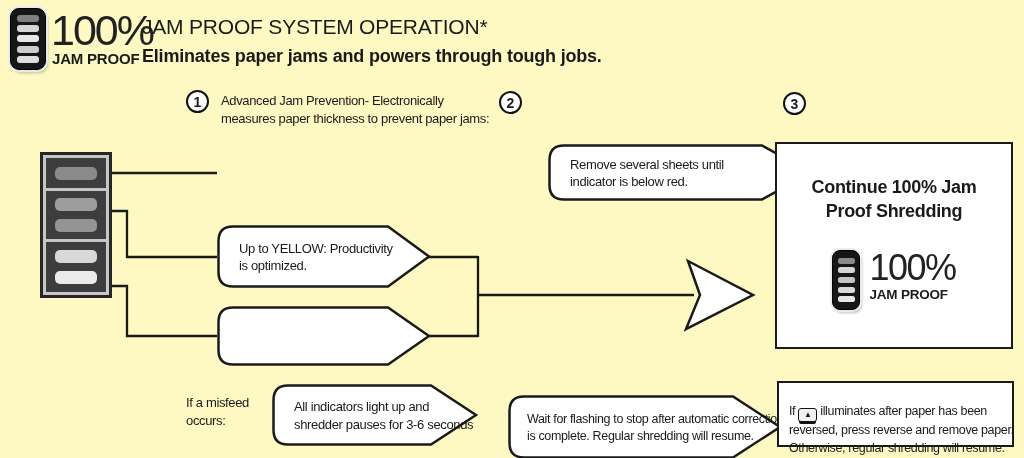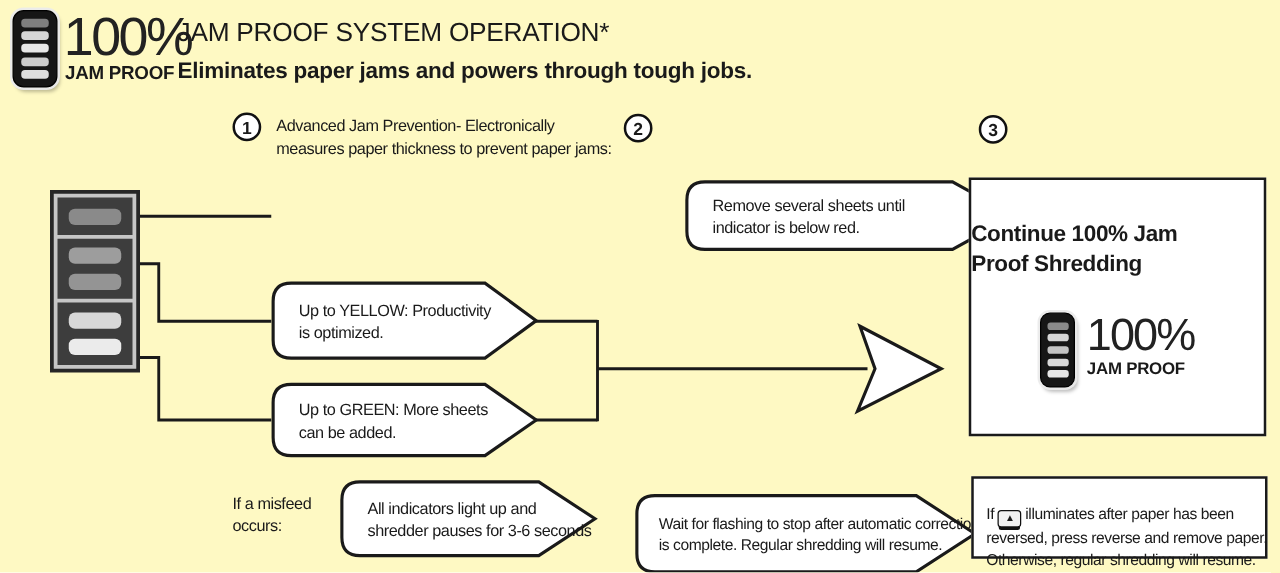--- a/index.html
+++ b/index.html
@@ -60,21 +60,21 @@
   .chev-yellow{left:217px;top:225px;width:213px;height:64px;}
   .chev-green{left:217px;top:306px;width:213px;height:61px;}
   .chev-remove{left:516px;top:144px;width:265px;height:58px;margin-left:32px;}
   .chev-pause{left:272px;top:384px;width:206px;height:63px;}
   .chev-wait{left:508px;top:383px;width:274px;height:65px;margin-top:12px;}
   
   .continue-box{
     position:absolute;left:775px;top:142px;width:238px;height:207px;background:#fff;
     border:2.5px solid #1a1a1a;box-sizing:border-box;
   }
-  .continue-heading{margin-top:31px;text-align:left;font-size:18px;font-weight:600;letter-spacing:-.3px;line-height:1.35;}
+  .continue-heading{margin-top:31px;text-align:center;font-size:18px;font-weight:600;letter-spacing:-.3px;line-height:1.35;}
   .continue-logo{position:absolute;left:0;right:0;top:106px;display:flex;justify-content:center;align-items:flex-start;gap:9px;}
   .mini-tower{
     width:28px;height:60px;background:#161616;border-radius:8px;border:1px solid #000;
     box-shadow:0 0 0 2px rgba(235,235,235,.95),2px 3px 3px rgba(0,0,0,.25);
     display:flex;flex-direction:column;justify-content:space-evenly;align-items:center;padding:3px 0;box-sizing:border-box;
   }
   .mini-tower .pill{width:17px;height:6px;border-radius:2.5px;}
   .mini-tower .p1{background:#8a8a8a;}
   .mini-tower .p2{background:#d6d6d6;}
   .mini-tower .p3{background:#c4c4c4;}
@@ -159,22 +159,20 @@
       <path d="M16 1.5 H171 L212 31.5 L171 61.5 H16 Q1.5 61.5 1.5 47 V16 Q1.5 1.5 16 1.5 Z" fill="#fff" stroke="#1a1a1a" stroke-width="2.5"></path>
     </svg>
     <div class="txt pre">Up to YELLOW: Productivity
 is optimized.</div>
   </div>
 
   <div class="chev chev-green">
     <svg width="213" height="61" viewBox="0 0 213 61">
       <path d="M16 1.5 H171 L212 30 L171 58.5 H16 Q1.5 58.5 1.5 44 V16 Q1.5 1.5 16 1.5 Z" fill="#fff" stroke="#1a1a1a" stroke-width="2.5"></path>
     </svg>
-    <div class="txt pre">Up to GREEN: More sheets
-can be added.</div>
   </div>
 
   <div class="chev chev-remove">
     <svg width="265" height="58" viewBox="0 0 265 58">
       <path d="M16 1.5 H214 L263 28.5 L214 55.5 H16 Q1.5 55.5 1.5 41 V16 Q1.5 1.5 16 1.5 Z" fill="#fff" stroke="#1a1a1a" stroke-width="2.5"></path>
     </svg>
     <div class="txt pre">Remove several sheets until
 indicator is below red.</div>
   </div>
 

